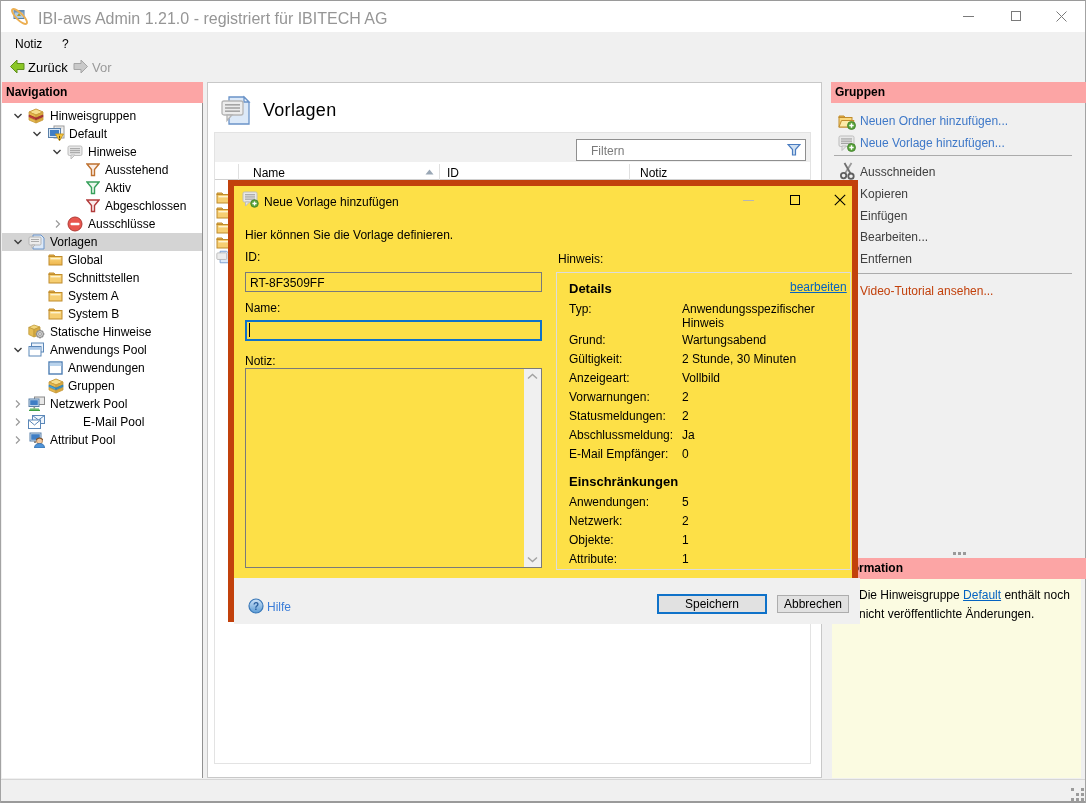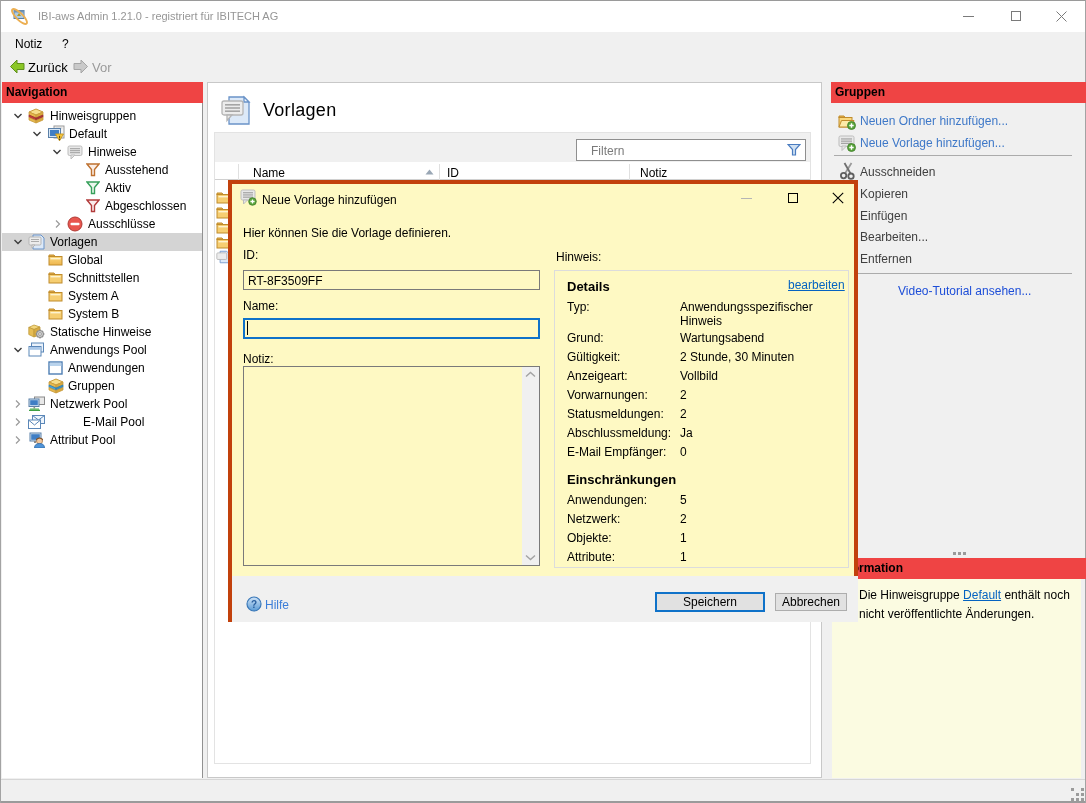--- a/index.html
+++ b/index.html
@@ -2,37 +2,37 @@
 <html><head>
 <meta charset="utf-8">
 <style>
   * { margin:0; padding:0; box-sizing:border-box; }
   html,body { width:1086px; height:803px; overflow:hidden; }
   body { font-family:"Liberation Sans", sans-serif; font-size:12px; color:#000; }
   #win { position:relative; width:1086px; height:803px; background:#f0f0f0;
          border-left:1px solid #a3a3a3; border-right:1px solid #a3a3a3;
          border-top:1px solid #9a9a9a; }
   .abs { position:absolute; }
-  .hdr { position:absolute; background:#ef4444; font-weight:bold; line-height:21px; padding-left:4px; }
+  .hdr { position:absolute; background:#fca5a5; font-weight:bold; line-height:21px; padding-left:4px; }
   svg { display:block; }
   .lnk { color:#3e78c8; }
   .row-label { white-space:nowrap; }
 </style>
 </head>
 <body>
 <div id="win">
 
   <div class="abs" style="left:0;top:0;width:1084px;height:31px;background:#ffffff;"></div>
   <svg class="abs" style="left:9px;top:6px;" width="19" height="19" viewBox="0 0 19 19">
     <rect x="4" y="3.5" width="10" height="8" fill="#aecbe3" stroke="#5a80a8" stroke-width="1"></rect>
     <rect x="4" y="3.5" width="10" height="2" fill="#6f94b8"></rect>
     <ellipse cx="9.5" cy="9.5" rx="10" ry="3.4" fill="none" stroke="#ecaf52" stroke-width="1.9" transform="rotate(45 9.5 9.5)"></ellipse>
     <path d="M7 9 L9 6 L11 9 Z" fill="#b09a28"></path>
   </svg>
-  <div class="abs" style="left:37px;top:9px;color:#969696;font-size:11px;">IBI-aws Admin 1.21.0 - registriert für IBITECH AG</div>
+  <div class="abs" style="left:37px;top:9px;color:#969696;font-size:16px;">IBI-aws Admin 1.21.0 - registriert für IBITECH AG</div>
 
   <div class="abs" style="left:962px;top:15px;width:11px;height:1px;background:#7a7a7a;"></div>
   <div class="abs" style="left:1010px;top:10px;width:10px;height:10px;border:1px solid #7a7a7a;"></div>
   <svg class="abs" style="left:1055px;top:10px;" width="11" height="11" viewBox="0 0 11 11">
       <path d="M0.5 0.5 L10.5 10.5 M10.5 0.5 L0.5 10.5" stroke="#7a7a7a" stroke-width="1"></path>
     </svg>
 
   <div class="abs" style="left:14px;top:36px;">Notiz</div>
   <div class="abs" style="left:61px;top:36px;">?</div>
 
@@ -301,37 +301,37 @@
 
   <div class="abs lnk" style="left:859px;top:113px;">Neuen Ordner hinzufügen...</div>
   <div class="abs lnk" style="left:859px;top:135px;">Neue Vorlage hinzufügen...</div>
   <div class="abs" style="left:833px;top:154px;width:238px;height:1px;background:#ababab;"></div>
   <div class="abs" style="left:859px;top:164px;color:#404040;">Ausschneiden</div>
   <div class="abs" style="left:859px;top:186px;color:#404040;">Kopieren</div>
   <div class="abs" style="left:859px;top:208px;color:#404040;">Einfügen</div>
   <div class="abs" style="left:859px;top:229px;color:#404040;">Bearbeiten...</div>
   <div class="abs" style="left:859px;top:251px;color:#404040;">Entfernen</div>
   <div class="abs" style="left:833px;top:272px;width:238px;height:1px;background:#ababab;"></div>
-  <div class="abs" style="left:859px;top:283px;color:#1d4ed8;margin-left:38px;">Video-Tutorial ansehen...</div>
+  <div class="abs" style="left:859px;top:283px;color:#c2410c;">Video-Tutorial ansehen...</div>
 
   <div class="abs" style="left:952px;top:551px;width:3px;height:3px;background:#9a9a9a;box-shadow:5px 0 #9a9a9a, 10px 0 #9a9a9a;"></div>
 
   <div class="hdr" style="left:830px;top:557px;width:255px;height:21px;padding-left:6px;">Information</div>
   <div class="abs" style="left:831px;top:578px;width:249px;height:199px;background:#fbfbe1;"></div>
   <div class="abs" style="left:858px;top:585px;width:218px;line-height:19px;">Die Hinweisgruppe <span style="color:#0563c1;text-decoration:underline;">Default</span> enthält noch nicht veröffentlichte Änderungen.</div>
   <svg class="abs" style="left:836px;top:588px;" width="16" height="16" viewBox="0 0 16 16">
     <circle cx="8" cy="8" r="7" fill="#3a7ad6" stroke="#2a5ca8" stroke-width="1"></circle>
     <text x="8" y="12" font-size="11" font-weight="bold" fill="#fff" text-anchor="middle" font-family="Liberation Serif">i</text>
   </svg>
 
   <div class="abs" style="left:0;top:778px;width:1084px;height:24px;background:#f0f0f0;border-top:1px solid #d6d6d6;"></div>
   <div class="abs" style="left:1070px;top:787px;width:3px;height:3px;background:#9b9b9b;box-shadow:5px 5px #9b9b9b, 10px 10px #9b9b9b, 5px 10px #9b9b9b, 10px 5px #9b9b9b, 10px 0 #9b9b9b, 0 10px #9b9b9b;"></div>
   <div class="abs" style="left:0;top:800px;width:1084px;height:2px;background:#9a9a9a;"></div>
 
-  <div class="abs" id="dialog" style="left:227px;top:179px;width:630px;height:442px;background:#fef9c3;border:4px solid #c2410c;">
+  <div class="abs" id="dialog" style="left:227px;top:179px;width:630px;height:442px;background:#fde047;border:6px solid #c2410c;">
 
     <svg class="abs" style="left:8px;top:5px;" width="17" height="17" viewBox="0 0 17 17">
       <rect x="1" y="1" width="14" height="10" rx="1.5" fill="#e8e8e8" stroke="#bdbdbd" stroke-width="1"></rect>
       <polygon points="3.5,11 3.5,15 7.5,11" fill="#e8e8e8" stroke="#bdbdbd" stroke-width="1"></polygon>
       <rect x="3" y="3.2" width="10" height="1.1" fill="#9d9d9d"></rect>
       <rect x="3" y="5.4" width="10" height="1.1" fill="#9d9d9d"></rect>
       <rect x="3" y="7.6" width="10" height="1.1" fill="#9d9d9d"></rect>
       <circle cx="12.5" cy="12.5" r="3.8" fill="#5aa43c" stroke="#3e7d27" stroke-width="0.8"></circle>
       <path d="M12.5 10.4 L12.5 14.6 M10.4 12.5 L14.6 12.5" stroke="#ffffff" stroke-width="1.3"></path>
     </svg>

